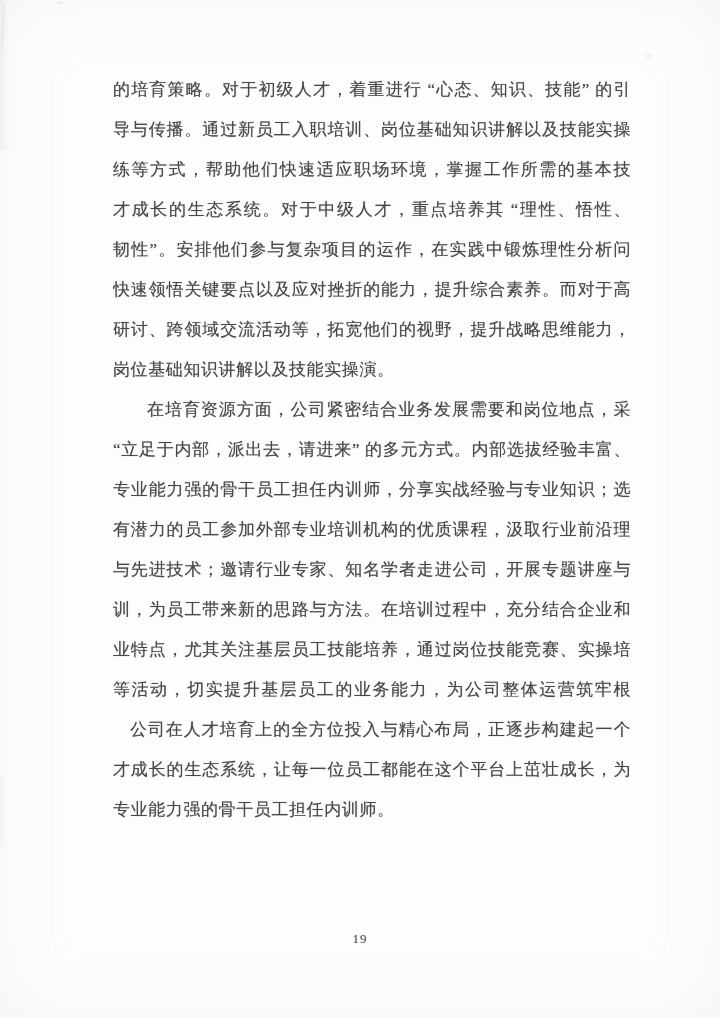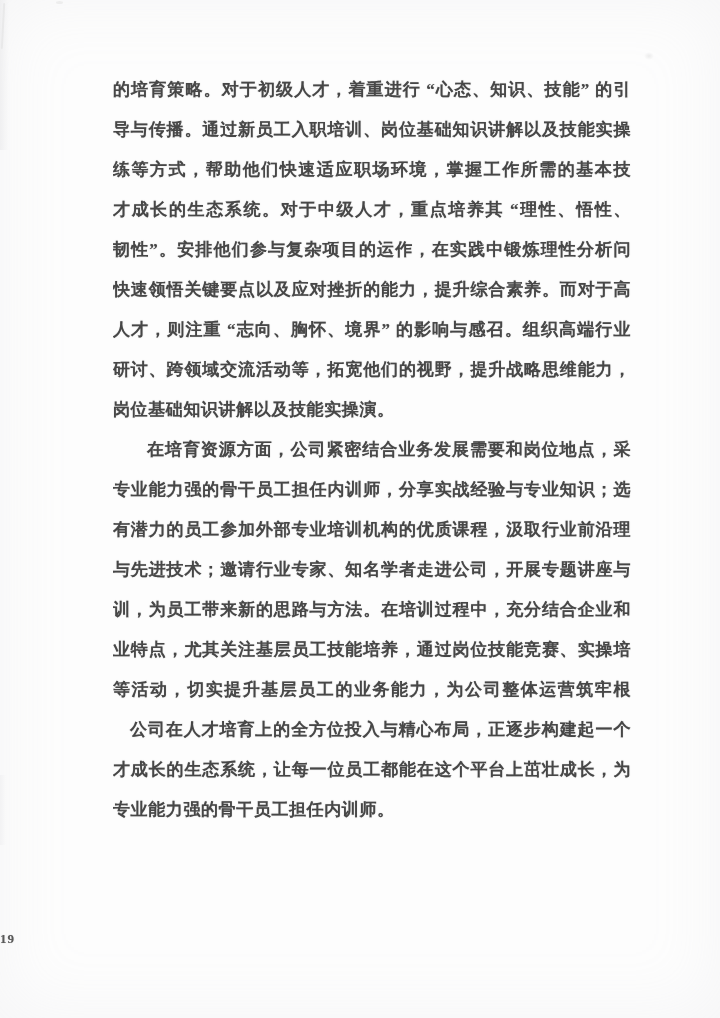--- a/index.html
+++ b/index.html
@@ -14,21 +14,20 @@
     background: var(--bg);
   }
   .page {
     position: relative;
     width: 720px;
     height: 1018px;
     background: var(--bg);
     overflow: hidden;
     font-family: "Liberation Serif", "DejaVu Serif", serif;
     box-shadow: inset 0 0 70px rgba(200,200,205,0.14);
-    font-weight: bold;
   }
   .text-block {
     position: absolute;
     left: 113px;
     top: 70px;
     width: 518px;
     color: var(--text);
     font-size: 17px;
     letter-spacing: 0.6px;
   }
@@ -45,20 +44,21 @@
   .line.last {
     text-align-last: left;
   }
   .page-number {
     position: absolute;
     left: 0;
     right: 0;
     top: 928px;
     height: 22px;
     line-height: 22px;
+    text-align: center;
     font-size: 13px;
     letter-spacing: 1px;
     color: var(--pagenum);
     text-shadow: 0 0 0.8px rgba(90,90,90,0.5);
   }
   
   .artifact { position: absolute; pointer-events: none; }
   .artifact-edge-line {
     left: 2px; top: 3px;
     width: 2px; height: 46px;
@@ -99,26 +99,26 @@
   <div class="artifact artifact-left-smudge"></div>
 
   <div class="text-block">
       <div class="para">
         <div class="line">的培育策略。对于初级人才，着重进行 “心态、知识、技能” 的引</div>
         <div class="line">导与传播。通过新员工入职培训、岗位基础知识讲解以及技能实操演</div>
         <div class="line">练等方式，帮助他们快速适应职场环境，掌握工作所需的基本技能，</div>
         <div class="line">才成长的生态系统。对于中级人才，重点培养其 “理性、悟性、</div>
         <div class="line">韧性”。安排他们参与复杂项目的运作，在实践中锻炼理性分析问题、</div>
         <div class="line">快速领悟关键要点以及应对挫折的能力，提升综合素养。而对于高级</div>
-        <div class="line">人才，则注重 “志向、胸怀、境界” 的影响与感召。组织高端行业</div>
         <div class="line">研讨、跨领域交流活动等，拓宽他们的视野，提升战略思维能力，使</div>
         <div class="line last">岗位基础知识讲解以及技能实操演。</div>
       </div>
       <div class="para">
         <div class="line" style="text-indent: 2em;">在培育资源方面，公司紧密结合业务发展需要和岗位地点，采用</div>
+        <div class="line">“立足于内部，派出去，请进来” 的多元方式。内部选拔经验丰富、</div>
         <div class="line">专业能力强的骨干员工担任内训师，分享实战经验与专业知识；选派</div>
         <div class="line">有潜力的员工参加外部专业培训机构的优质课程，汲取行业前沿理念</div>
         <div class="line">与先进技术；邀请行业专家、知名学者走进公司，开展专题讲座与培</div>
         <div class="line">训，为员工带来新的思路与方法。在培训过程中，充分结合企业和行</div>
         <div class="line">业特点，尤其关注基层员工技能培养，通过岗位技能竞赛、实操培训</div>
         <div class="line last">等活动，切实提升基层员工的业务能力，为公司整体运营筑牢根基。</div>
       </div>
       <div class="para">
         <div class="line" style="text-indent: 1em;">公司在人才培育上的全方位投入与精心布局，正逐步构建起一个人</div>
         <div class="line">才成长的生态系统，让每一位员工都能在这个平台上茁壮成长，为公</div>

